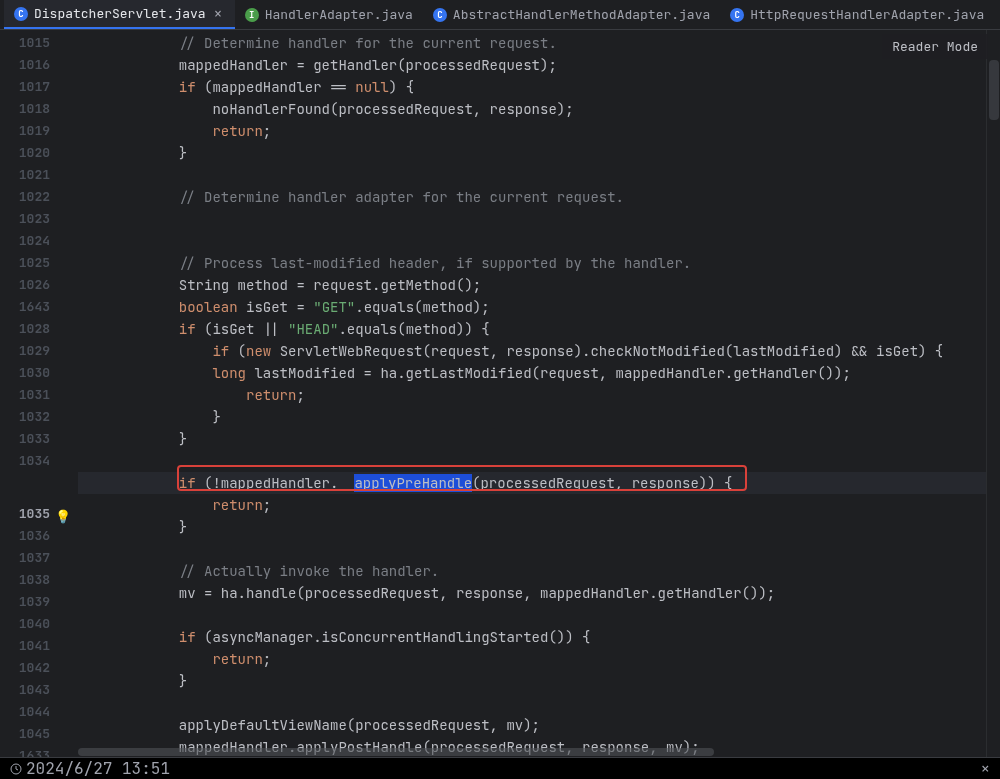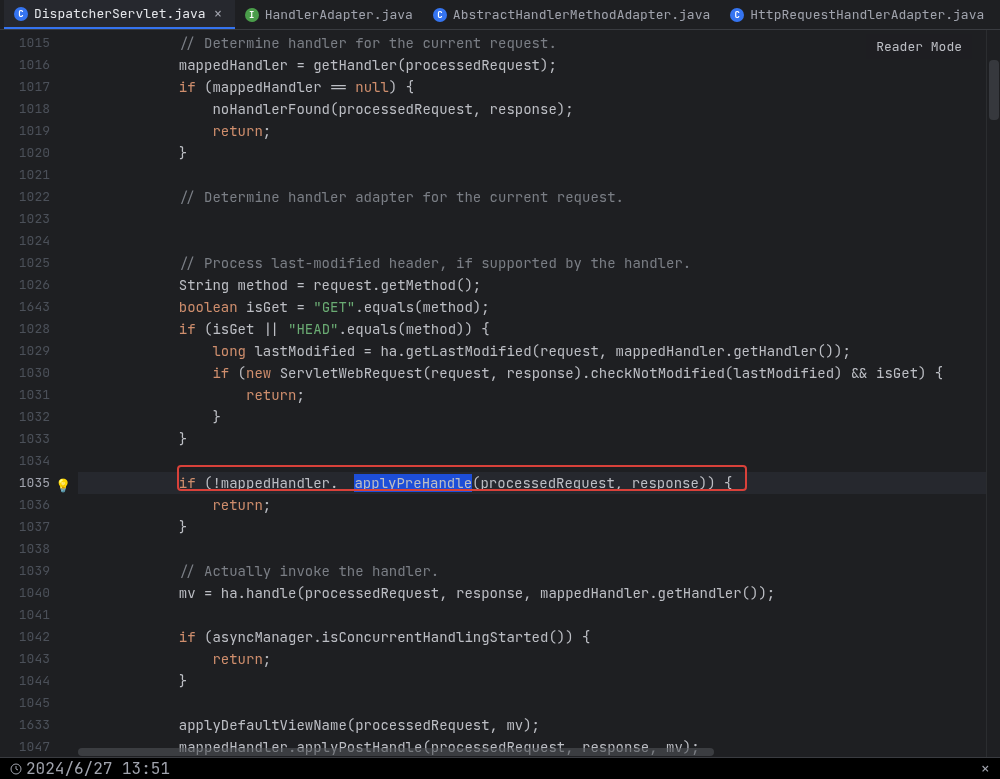--- a/index.html
+++ b/index.html
@@ -7,32 +7,32 @@
 .tabs { display:flex; align-items:center; background:#1e1f22; border-bottom:1px solid #393b40; height:30px; padding:0 4px; }
 .tab { display:flex; align-items:center; padding:0 10px; height:100%; color:#a0a3ad; cursor:pointer; gap:6px; font-size:13px; white-space:nowrap; }
 .tab.active { color:#e4e6ea; border-bottom:2px solid #3574f0; background:#26282e; }
 .icon-circle { width:14px; height:14px; border-radius:50%; display:inline-flex; align-items:center; justify-content:center; font-size:9px; font-weight:bold; }
 .icon-c-blue { background:#3574f0; color:#fff; }
 .icon-i-green { background:#4a9d4a; color:#fff; }
 .tab-close { color:#a0a3ad; font-size:15px; padding:0 2px; }
 .tab-actions { margin-left:auto; display:flex; align-items:center; gap:10px; padding:0 10px; color:#a0a3ad; }
 .editor-wrap { position:relative; height:calc(100% - 52px); display:flex; }
 .gutter { width:78px; flex-shrink:0; background:#1e1f22; padding-top:2px; text-align:right; color:#4b5059; font-size:13px; }
-.gutter-line { height:22px; line-height:22px; padding-right:28px; position:relative; }
-.gutter-line.hl { color:#a0a3ad; }
+.gutter-line { height:22px; line-height:22px; padding-right:28px; position:relative;font-weight:bold; }
+.gutter-line.hl { color:#a0a3ad;margin-top:31px; }
 .bulb { position:absolute; right:6px; top:3px; color:#f2c55c; font-size:13px; }
 .code-area { flex:1; padding-top:2px; position:relative; overflow:hidden; }
 .code-line { height:22px; line-height:22px; white-space:pre; font-size:14px; padding-left:0; }
 .code-line.hl-line { background:#26282e; }
 .cmt { color:#7a7e85;margin-top:19px; }
 .kw { color:#cf8e6d; }
 .str { color:#6aab73; }
 .id { color:#bcbec4; }
 .op { color:#bcbec4; }
-.reader-mode { position:absolute; top:4px; right:28px; background:rgba(30,31,34,0.85); padding:4px 10px; color:#bcbec4; font-size:13px; z-index:5; }
+.reader-mode { position:absolute; top:4px; right:12px; background:rgba(30,31,34,0.85); padding:4px 10px; color:#bcbec4; font-size:13px; z-index:5; }
 .red-box { position:absolute; border:2px solid #d9413a; border-radius:4px; pointer-events:none; z-index:3; }
 .sel { background:#1d4ed8;margin-left:16px; }
 .status { position:absolute; bottom:0; left:0; right:0; height:22px; background:#000000; display:flex; align-items:center; padding:0 4px; color:#a0a3ad; font-size:16px; border-top:1px solid #393b40;justify-content:space-between; }
 .status-btn { padding:0 6px; display:flex; align-items:center; gap:4px; }
 .scroll-h { position:absolute; bottom:0; left:78px; right:14px; height:10px; background:rgba(0,0,0,0); z-index:2; }
 .scroll-h-thumb { position:absolute; left:0; width:70%; height:8px; top:1px; background:#4e5157; border-radius:4px; opacity:0.6; }
 .scroll-v { position:absolute; top:0; right:0; width:14px; bottom:0; background:#1e1f22; z-index:2; border-left:1px solid #2b2d30; }
 .scroll-v-thumb { position:absolute; top:30px; width:10px; left:2px; height:60px; background:#4e5157; border-radius:4px; opacity:0.5; }
 </style>
 </head>
@@ -104,22 +104,22 @@
       <div class="code-line"><span class="id">                </span><span class="kw">return</span><span class="op">;</span></div>
       <div class="code-line"><span class="id">            </span><span class="op">}</span></div>
       <div class="code-line"><span class="id">            </span></div>
       <div class="code-line"><span class="id">            </span><span class="cmt">// Determine handler adapter for the current request.</span></div>
       <div class="code-line"><span class="id">            </span></div>
       <div class="code-line"><span class="id">            </span></div>
       <div class="code-line"><span class="id">            </span><span class="cmt">// Process last-modified header, if supported by the handler.</span></div>
       <div class="code-line"><span class="id">            </span><span class="id">String method = request.getMethod();</span></div>
       <div class="code-line"><span class="id">            </span><span class="kw">boolean</span><span class="id"> isGet = </span><span class="str">"GET"</span><span class="id">.equals(method);</span></div>
       <div class="code-line"><span class="id">            </span><span class="kw">if</span><span class="id"> (isGet || </span><span class="str">"HEAD"</span><span class="id">.equals(method)) {</span></div>
+      <div class="code-line"><span class="id">                </span><span class="kw">if</span><span class="id"> (</span><span class="kw">new</span><span class="id"> ServletWebRequest(request, response).checkNotModified(lastModified) &amp;&amp; isGet) {</span></div>
       <div class="code-line"><span class="id">                </span><span class="kw">long</span><span class="id"> lastModified = ha.getLastModified(request, mappedHandler.getHandler());</span></div>
-      <div class="code-line"><span class="id">                </span><span class="kw">if</span><span class="id"> (</span><span class="kw">new</span><span class="id"> ServletWebRequest(request, response).checkNotModified(lastModified) &amp;&amp; isGet) {</span></div>
       <div class="code-line"><span class="id">                    </span><span class="kw">return</span><span class="op">;</span></div>
       <div class="code-line"><span class="id">                </span><span class="op">}</span></div>
       <div class="code-line"><span class="id">            </span><span class="op">}</span></div>
       <div class="code-line"><span class="id">            </span></div>
       <div class="code-line hl-line"><span class="id">            </span><span class="kw">if</span><span class="id"> (!mappedHandler.</span><span class="id sel">applyPreHandle</span><span class="id">(processedRequest, response)) {</span></div>
       <div class="code-line"><span class="id">                </span><span class="kw">return</span><span class="op">;</span></div>
       <div class="code-line"><span class="id">            </span><span class="op">}</span></div>
       <div class="code-line"><span class="id">            </span></div>
       <div class="code-line"><span class="id">            </span><span class="cmt">// Actually invoke the handler.</span></div>
       <div class="code-line"><span class="id">            </span><span class="id">mv = ha.handle(processedRequest, response, mappedHandler.getHandler());</span></div>

